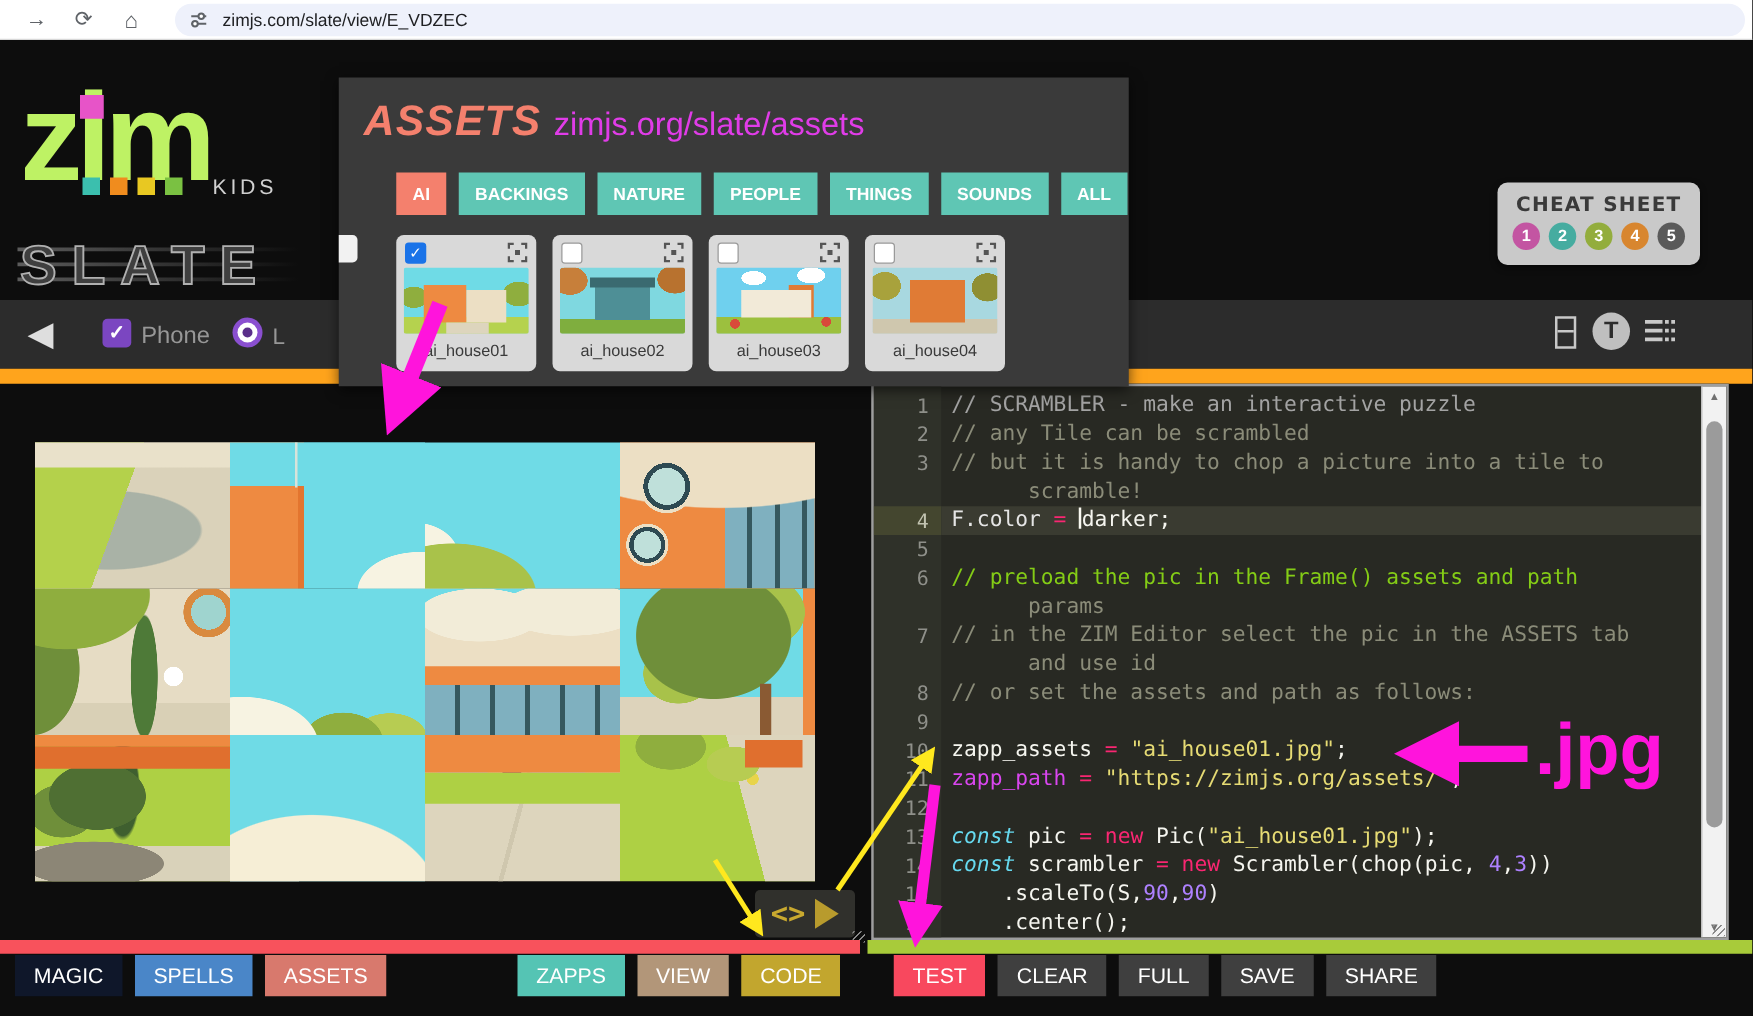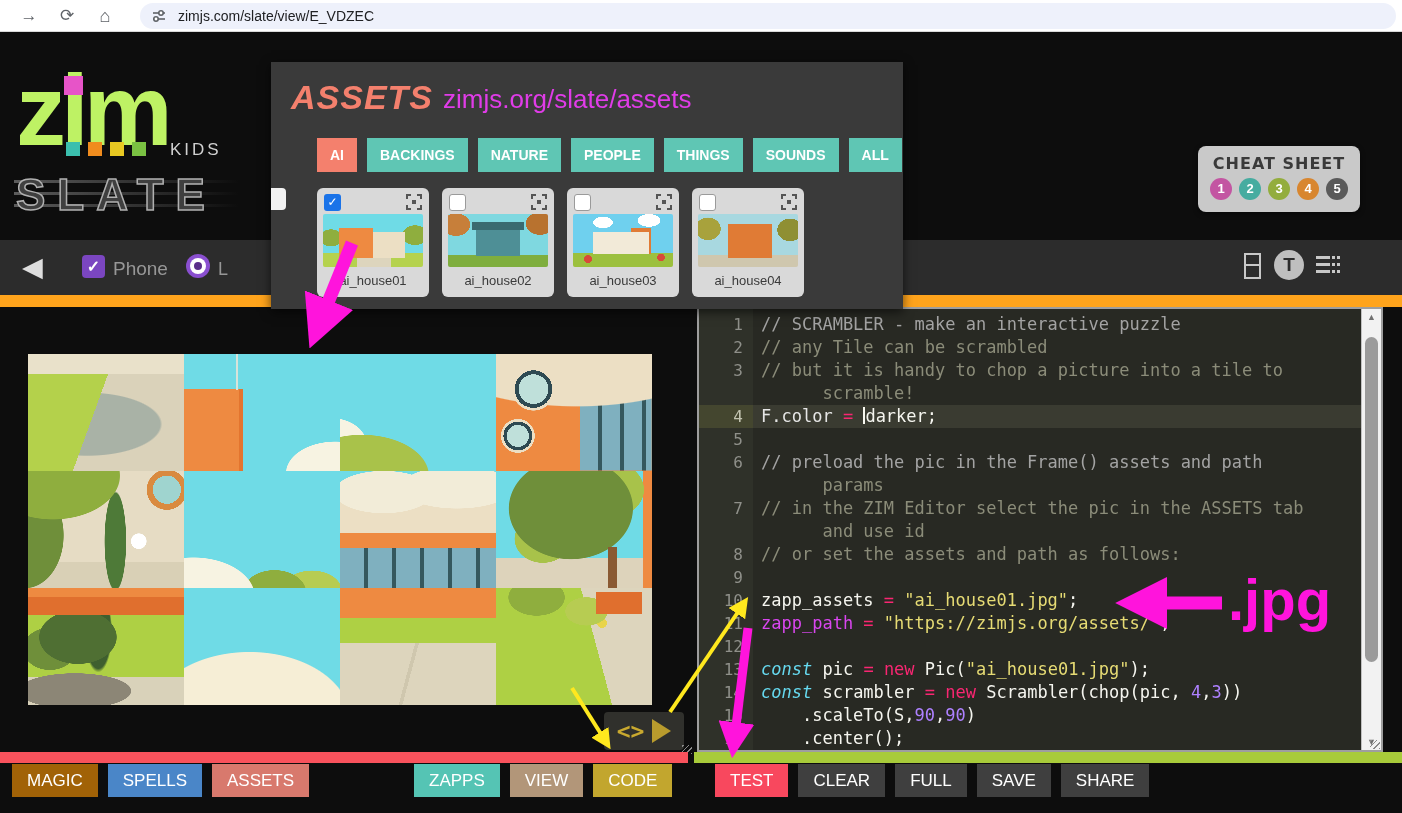--- a/index.html
+++ b/index.html
@@ -15,21 +15,21 @@
   #url-pill { position:absolute; left:140px; right:6px; top:3px; height:26px; border-radius:13px;
     background:#eef1fb; }
   #tune-icon { position:absolute; left:11px; top:5px; }
   #url-text { position:absolute; left:38px; top:5px; font-size:14px; color:#202124; }
 
   
   #logo-zim { position:absolute; left:16px; top:60px; font-size:100px; font-weight:900;
     letter-spacing:-5px; color:#bef264; line-height:1; }
   .sq { position:absolute; }
   #logo-kids { position:absolute; left:170px; top:140px; font-size:17px; letter-spacing:3px; color:#d0d0d0; }
-  #slate-wrap { position:absolute; left:14px; top:170px; width:230px; height:50px; }
+  #slate-wrap { position:absolute; left:14px; top:188px; width:230px; height:50px; }
   .streak { position:absolute; left:0; width:225px; height:3px;
     background:linear-gradient(90deg,#5c5c5c,rgba(90,90,90,0)); }
   #slate-text { position:absolute; left:2px; top:0; font-size:44px; font-weight:900; letter-spacing:12px;
     color:#3f3f3f; -webkit-text-stroke:1.5px #b0b0b0; }
 
   
   #cheat { position:absolute; left:1198px; top:146px; width:162px; height:66px; background:#c9c9c9;
     border-radius:8px; box-shadow:0 2px 5px rgba(0,0,0,.5); }
   #cheat-title { position:absolute; width:100%; top:8px; text-align:center; font-size:16px; font-weight:900;
     letter-spacing:1px; color:#3a3a3a; font-family:"DejaVu Sans", sans-serif; }
@@ -345,21 +345,21 @@
         <div class="crow active">
           <div class="num">4</div>
           <div class="ctext"><span class="tok-pl" style="color: #e5e5e5;">F.color </span><span class="tok-op" style="color: rgb(249, 38, 114);">=</span><span class="tok-pl" style="color: rgb(245, 245, 239);"> </span><span class="caret"></span><span class="tok-pl" style="color: rgb(245, 245, 239);">darker;</span></div>
         </div>
         <div class="crow">
           <div class="num">5</div>
           <div class="ctext"></div>
         </div>
         <div class="crow">
           <div class="num">6</div>
-          <div class="ctext"><span class="tok-cm" style="color: #a3a3a3;">// preload the pic in the Frame() assets and path</span></div>
+          <div class="ctext"><span class="tok-cm" style="color: #84cc16;">// preload the pic in the Frame() assets and path</span></div>
         </div>
         <div class="crow">
           <div class="num"></div>
           <div class="ctext"><span class="tok-cm" style="color: rgb(139, 140, 121);">      params</span></div>
         </div>
         <div class="crow">
           <div class="num">7</div>
           <div class="ctext"><span class="tok-cm" style="color: rgb(139, 140, 121);">// in the ZIM Editor select the pic in the ASSETS tab</span></div>
         </div>
         <div class="crow">
@@ -407,21 +407,21 @@
       <div class="sb-arrow" style="top:3px">▲</div>
       <div id="sb-thumb"></div>
       <div class="sb-arrow" style="bottom:3px">▼</div>
     </div>
     <div class="hatch" id="editor-hatch" style="right:1px; bottom:1px;"></div>
   </div>
 
   <div id="red-bar" style="background: rgb(248, 82, 92);"></div>
   <div id="green-bar" style="background: rgb(168, 203, 58);"></div>
   <div class="btn-row" id="btns-left">
-      <div class="ui-btn" style="background: #a16207;">MAGIC</div>
+      <div class="ui-btn" style="background: #0f172a;">MAGIC</div>
       <div class="ui-btn" style="background: rgb(74, 134, 200);">SPELLS</div>
       <div class="ui-btn" style="background: rgb(216, 121, 109);">ASSETS</div>
     </div>
   <div class="btn-row" id="btns-right">
       <div class="ui-btn" style="background: rgb(248, 72, 94);">TEST</div>
       <div class="ui-btn" style="background: rgb(63, 63, 63);">CLEAR</div>
       <div class="ui-btn" style="background: rgb(63, 63, 63);">FULL</div>
       <div class="ui-btn" style="background: rgb(63, 63, 63);">SAVE</div>
       <div class="ui-btn" style="background: rgb(63, 63, 63);">SHARE</div>
     </div>

